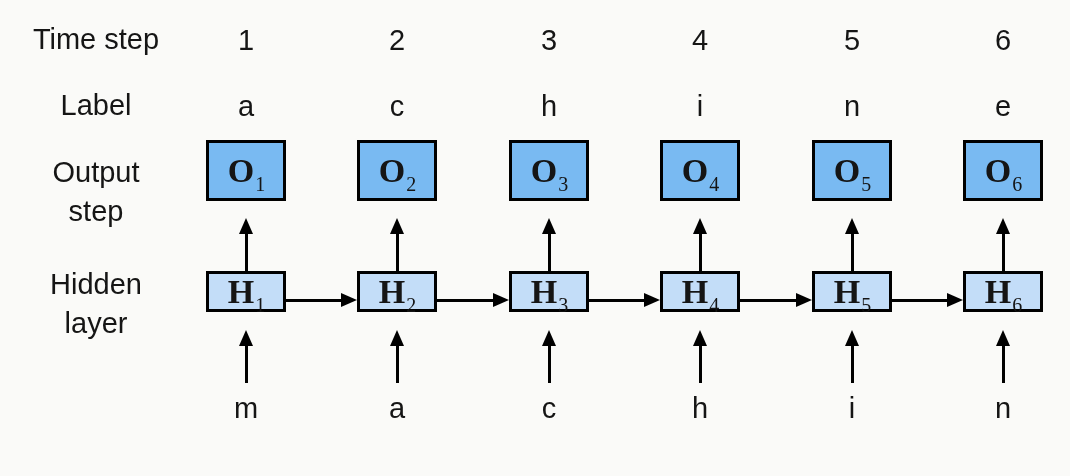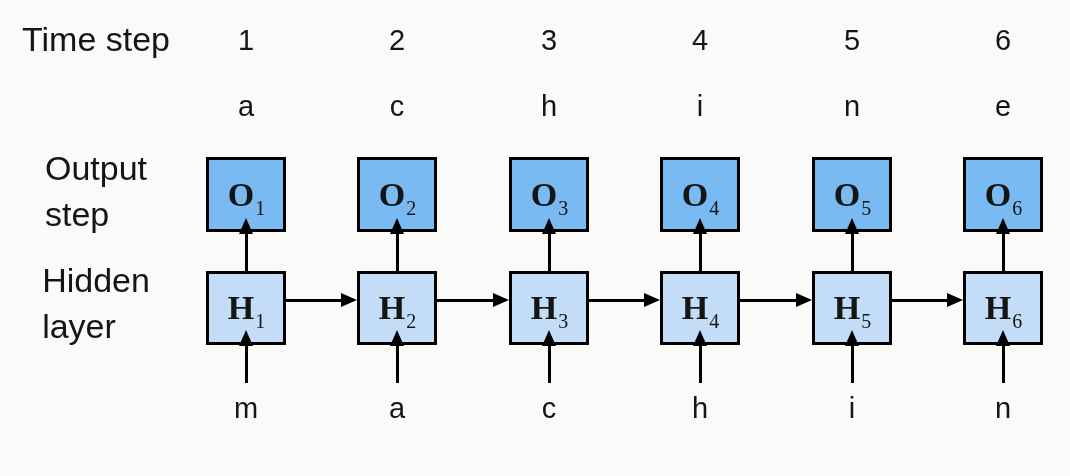--- a/index.html
+++ b/index.html
@@ -5,36 +5,36 @@
   html,body{margin:0;padding:0;background:#fff;}
   .canvas{
     position:relative;width:1070px;height:476px;
     background:var(--bg,#FAFAF8);
     font-family:"Liberation Sans",sans-serif;
     color:var(--text,#151515);
     overflow:hidden;
   }
   .rowlab{
     position:absolute;left:96px;transform:translate(-50%,-50%);
-    font-size:34px;line-height:1.35;white-space:pre-line;
+    font-size:29px;line-height:1.35;text-align:center;white-space:pre-line;
   }
   .ct{
     position:absolute;left:var(--cx);transform:translate(-50%,-50%);
     font-size:29px;text-align:center;
   }
   .ts{top:40px}
   .lbl{top:106px}
   .inp{top:408px}
   .box{
     position:absolute;left:var(--cx);width:80px;transform:translateX(-50%);
     border:3px solid var(--border,#000);box-sizing:border-box;
     display:flex;align-items:center;justify-content:center;
   }
-  .obox{top:157px;height:75px;background:var(--ofill,#79BAF2);}
-  .hbox{top:271px;height:74px;background:var(--hfill,#C3DDF8);justify-content:center;}
+  .obox{top:140px;height:61px;background:var(--ofill,#79BAF2);}
+  .hbox{top:271px;height:41px;background:var(--hfill,#C3DDF8);justify-content:center;}
   .var{
     font-family:"Liberation Serif",serif;font-weight:bold;
     font-size:34px;line-height:1;
   }
   .var sub{
     font-size:20px;font-weight:normal;
     position:relative;top:9px;left:1px;vertical-align:baseline;
   }
   .varrow{
     position:absolute;left:var(--cx);transform:translateX(-50%);
@@ -60,20 +60,21 @@
     border-top:7px solid transparent;border-bottom:7px solid transparent;
     border-left:16px solid var(--arrow,#000);
   }
 </style>
 </head>
 <body>
 
 <div class="canvas">
 
   <div class="rowlab" style="top:40px">Time step</div>
+  <div class="rowlab" style="top:106px">Label</div>
   <div class="rowlab" style="top:192px">Output
 step</div>
   <div class="rowlab" style="top:304px">Hidden
 layer</div>
 
   <div style="--cx:246px; --nx:397px">
     <div class="ct ts">1</div>
     <div class="ct lbl">a</div>
     <div class="box obox">
       <span class="var"><span>O</span><sub>1</sub></span>

